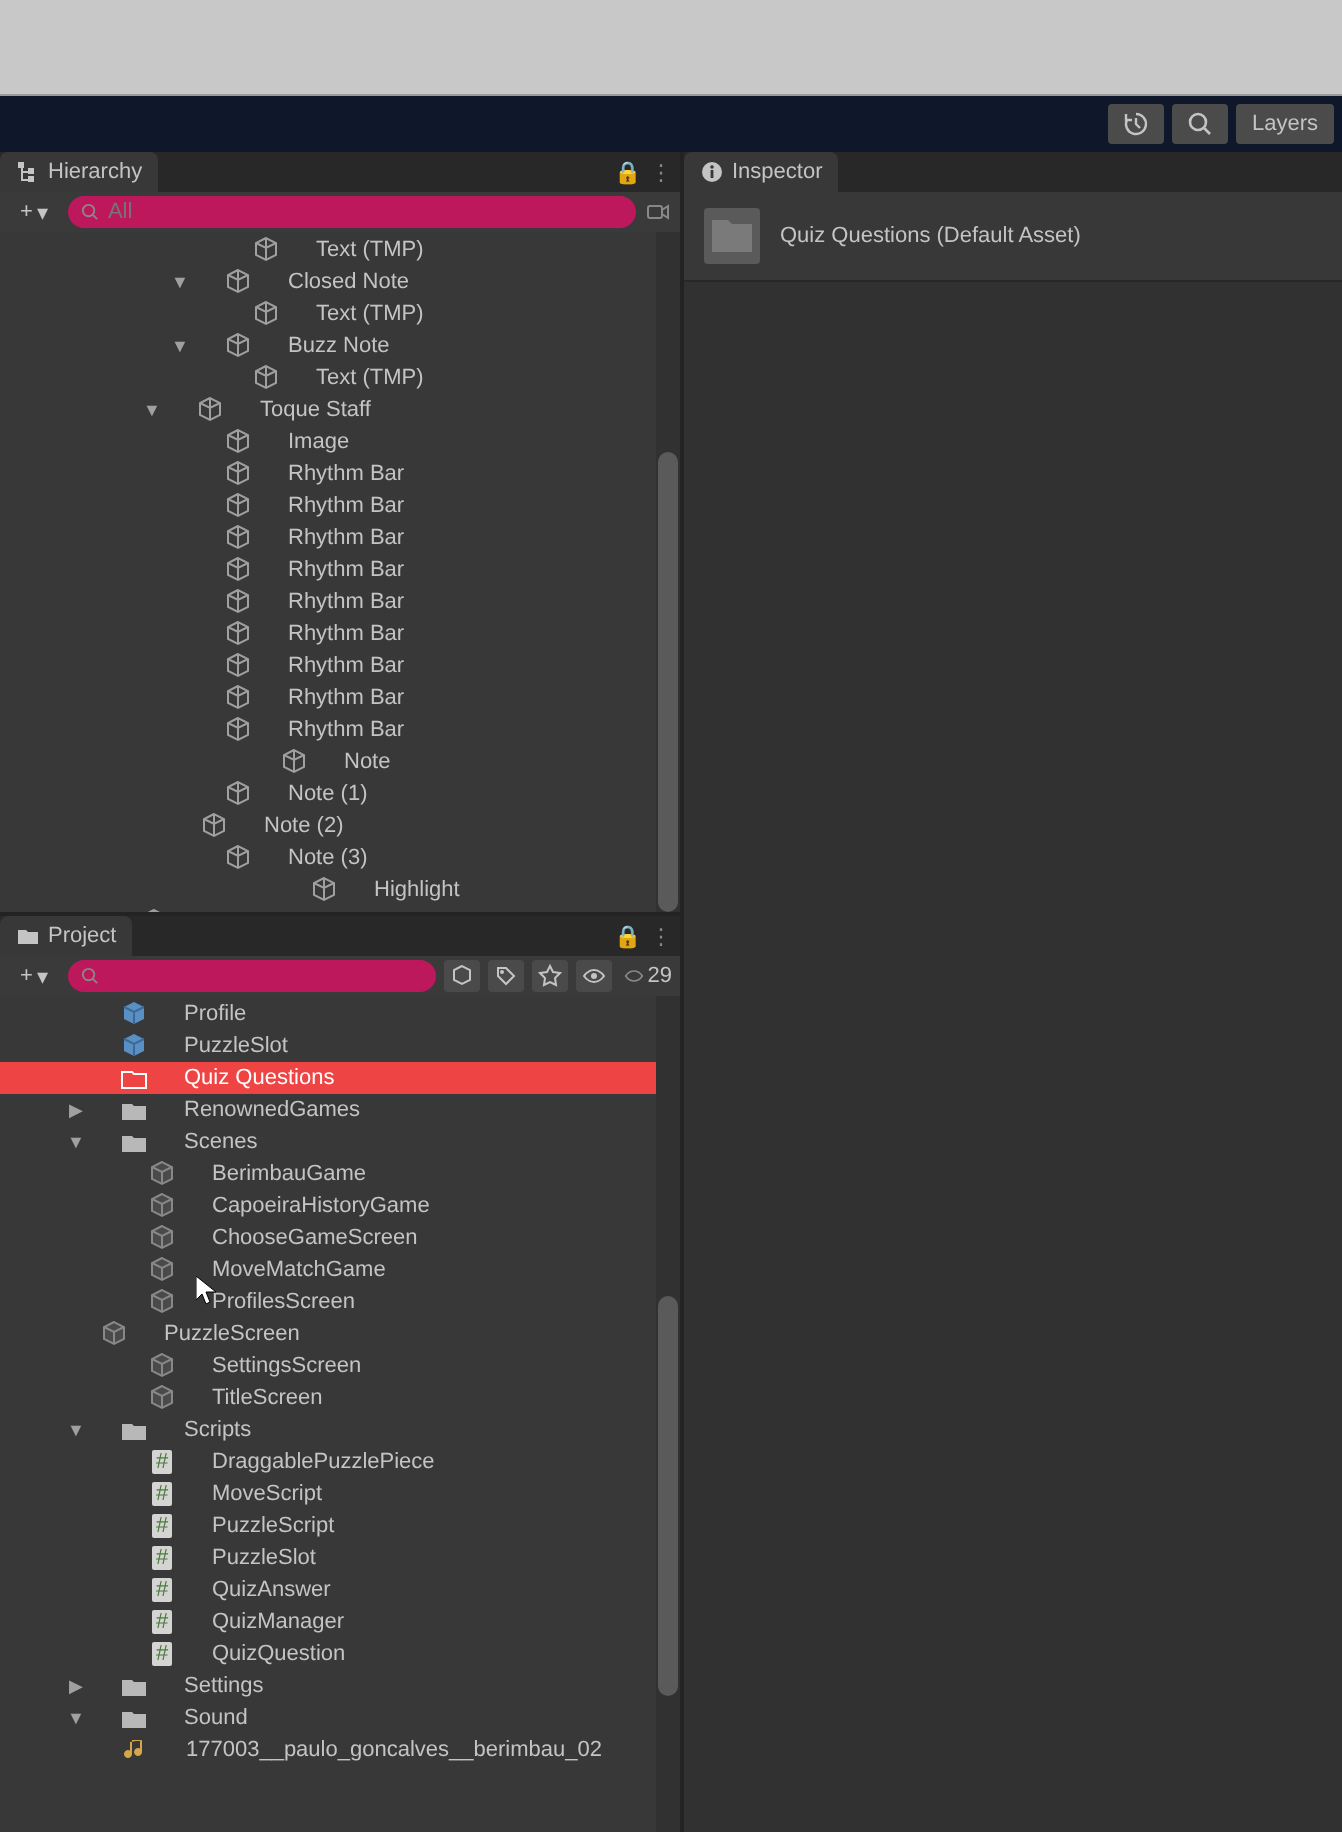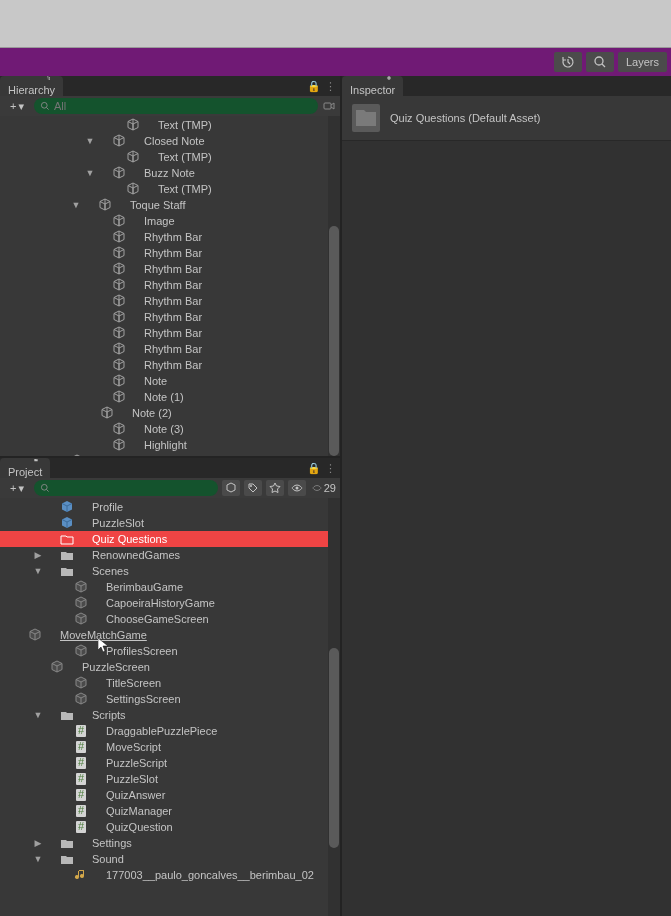--- a/index.html
+++ b/index.html
@@ -1,29 +1,29 @@
 <!DOCTYPE html>
 <html><head>
 <meta charset="utf-8">
 <style>
 * { margin: 0; padding: 0; box-sizing: border-box; font-family: Arial, sans-serif; font-size: 11px; }
 body { background: #383838; color: #c4c4c4; width: 671px; height: 916px; overflow: hidden; }
 .top-blank { height: 48px; background: #c8c8c8; border-bottom: 1px solid #999; }
-.toolbar { height: 28px; background: #701a75; display: flex; justify-content: flex-end; align-items: center; padding: 0 4px; gap: 4px; }
+.toolbar { height: 28px; background: #0f172a; display: flex; justify-content: flex-end; align-items: center; padding: 0 4px; gap: 4px; }
 .toolbar-btn { width: 28px; height: 20px; background: #4b4b4b; border-radius: 2px; display: flex; align-items: center; justify-content: center; }
 .toolbar-btn-wide { padding: 0 8px; height: 20px; background: #4b4b4b; border-radius: 2px; display: flex; align-items: center; justify-content: center; }
 .panels { display: flex; height: 840px; }
 .left-col { width: 340px; display: flex; flex-direction: column; }
 .right-col { flex: 1; background: #313131; border-left: 2px solid #232323; }
 .tab-header { height: 20px; background: #282828; display: flex; align-items: center; }
-.tab { background: #383838; height: 20px; padding: 0 8px; display: flex; align-items: flex-end; gap: 4px; border-radius: 4px 4px 0 0; flex-direction: column; }
+.tab { background: #383838; height: 20px; padding: 0 8px; display: flex; align-items: center; gap: 4px; border-radius: 4px 4px 0 0; }
 .tab-icon { width: 12px; height: 12px; display: inline-flex; align-items: center; justify-content: center; }
 .panel-toolbar { height: 20px; background: #3a3a3a; display: flex; align-items: center; padding: 0 4px; gap: 4px; }
 .plus-btn { padding: 2px 6px; display: flex; align-items: center; gap: 2px; }
-.search-box { flex: 1; height: 16px; background: #14532d; border-radius: 8px; display: flex; align-items: center; padding: 0 6px; gap: 4px; }
+.search-box { flex: 1; height: 16px; background: #be185d; border-radius: 8px; display: flex; align-items: center; padding: 0 6px; gap: 4px; }
 .search-input { flex: 1; background: transparent; border: none; color: #c4c4c4; outline: none; font-size: 11px; }
 .tree { flex: 1; overflow-y: auto; padding: 1px 0; position: relative; }
 .tree-row { height: 16px; display: flex; align-items: center; cursor: default; gap: 16px; }
 .tree-row.selected { background: #ef4444; color: #fff; }
 .foldout { width: 12px; text-align: center; font-size: 9px; color: #a0a0a0; }
 .cube-icon { width: 14px; height: 14px; margin-right: 2px; }
 .folder-icon { width: 14px; height: 14px; margin-right: 2px; }
 .scene-icon { width: 14px; height: 14px; margin-right: 2px; }
 .script-icon { width: 14px; height: 14px; margin-right: 2px; }
 .audio-icon { width: 14px; height: 14px; margin-right: 2px; }
@@ -202,21 +202,21 @@
             </svg>
             <span>Rhythm Bar</span>
           </div>
           <div class="tree-row" style="padding-left: 84px;">
             <span class="foldout"></span>
             <svg class="cube-icon" viewBox="0 0 14 14">
               <path d="M7 1L2 3.5v6L7 12l5-2.5v-6z M7 1v11 M2 3.5L7 6l5-2.5 M7 6v6" fill="none" stroke="#a0a0a0" stroke-width="1"></path>
             </svg>
             <span>Rhythm Bar</span>
           </div>
-          <div class="tree-row" style="padding-left: 84px;">
+          <div class="tree-row" style="padding-left: 112px;">
             <span class="foldout"></span>
             <svg class="cube-icon" viewBox="0 0 14 14">
               <path d="M7 1L2 3.5v6L7 12l5-2.5v-6z M7 1v11 M2 3.5L7 6l5-2.5 M7 6v6" fill="none" stroke="#a0a0a0" stroke-width="1"></path>
             </svg>
             <span>Note</span>
           </div>
           <div class="tree-row" style="padding-left: 84px;">
             <span class="foldout"></span>
             <svg class="cube-icon" viewBox="0 0 14 14">
               <path d="M7 1L2 3.5v6L7 12l5-2.5v-6z M7 1v11 M2 3.5L7 6l5-2.5 M7 6v6" fill="none" stroke="#a0a0a0" stroke-width="1"></path>
@@ -230,21 +230,21 @@
             </svg>
             <span>Note (2)</span>
           </div>
           <div class="tree-row" style="padding-left: 84px;">
             <span class="foldout"></span>
             <svg class="cube-icon" viewBox="0 0 14 14">
               <path d="M7 1L2 3.5v6L7 12l5-2.5v-6z M7 1v11 M2 3.5L7 6l5-2.5 M7 6v6" fill="none" stroke="#a0a0a0" stroke-width="1"></path>
             </svg>
             <span>Note (3)</span>
           </div>
-          <div class="tree-row" style="padding-left: 84px;">
+          <div class="tree-row" style="padding-left: 84px; margin-left: 43px;">
             <span class="foldout"></span>
             <svg class="cube-icon" viewBox="0 0 14 14">
               <path d="M7 1L2 3.5v6L7 12l5-2.5v-6z M7 1v11 M2 3.5L7 6l5-2.5 M7 6v6" fill="none" stroke="#a0a0a0" stroke-width="1"></path>
             </svg>
             <span>Highlight</span>
           </div>
           <div class="tree-row" style="padding-left: 42px;">
             <span class="foldout"></span>
             <svg class="cube-icon" viewBox="0 0 14 14">
               <path d="M7 1L2 3.5v6L7 12l5-2.5v-6z M7 1v11 M2 3.5L7 6l5-2.5 M7 6v6" fill="none" stroke="#a0a0a0" stroke-width="1"></path>
@@ -366,21 +366,21 @@
             <span>CapoeiraHistoryGame</span>
           </div>
           <div class="tree-row" style="padding-left: 46px;">
             <span class="foldout"></span>
             <svg class="scene-icon" viewBox="0 0 14 14">
               <path d="M7 1L2 3.5v6L7 12l5-2.5v-6z" fill="#4a4a4a" stroke="#888"></path>
               <path d="M2 3.5L7 6l5-2.5M7 6v6" stroke="#888" fill="none"></path>
             </svg>
             <span>ChooseGameScreen</span>
           </div>
-          <div class="tree-row" style=" text-decoration: underline;">
+          <div class="tree-row" style="padding-left: 46px;">
             <span class="foldout"></span>
             <svg class="scene-icon" viewBox="0 0 14 14">
               <path d="M7 1L2 3.5v6L7 12l5-2.5v-6z" fill="#4a4a4a" stroke="#888"></path>
               <path d="M2 3.5L7 6l5-2.5M7 6v6" stroke="#888" fill="none"></path>
             </svg>
             <span>MoveMatchGame</span>
           </div>
           <div class="tree-row" style="padding-left: 46px;">
             <span class="foldout"></span>
             <svg class="scene-icon" viewBox="0 0 14 14">
@@ -396,29 +396,29 @@
               <path d="M2 3.5L7 6l5-2.5M7 6v6" stroke="#888" fill="none"></path>
             </svg>
             <span>PuzzleScreen</span>
           </div>
           <div class="tree-row" style="padding-left: 46px;">
             <span class="foldout"></span>
             <svg class="scene-icon" viewBox="0 0 14 14">
               <path d="M7 1L2 3.5v6L7 12l5-2.5v-6z" fill="#4a4a4a" stroke="#888"></path>
               <path d="M2 3.5L7 6l5-2.5M7 6v6" stroke="#888" fill="none"></path>
             </svg>
+            <span>SettingsScreen</span>
+          </div>
+          <div class="tree-row" style="padding-left: 46px;">
+            <span class="foldout"></span>
+            <svg class="scene-icon" viewBox="0 0 14 14">
+              <path d="M7 1L2 3.5v6L7 12l5-2.5v-6z" fill="#4a4a4a" stroke="#888"></path>
+              <path d="M2 3.5L7 6l5-2.5M7 6v6" stroke="#888" fill="none"></path>
+            </svg>
             <span>TitleScreen</span>
-          </div>
-          <div class="tree-row" style="padding-left: 46px;">
-            <span class="foldout"></span>
-            <svg class="scene-icon" viewBox="0 0 14 14">
-              <path d="M7 1L2 3.5v6L7 12l5-2.5v-6z" fill="#4a4a4a" stroke="#888"></path>
-              <path d="M2 3.5L7 6l5-2.5M7 6v6" stroke="#888" fill="none"></path>
-            </svg>
-            <span>SettingsScreen</span>
           </div>
           <div class="tree-row" style="padding-left: 32px;">
             <span class="foldout">▼</span>
             <svg class="folder-icon" viewBox="0 0 14 14">
               <path d="M1 4h5l1 1h6v7H1z" fill="#b8b8b8"></path>
             </svg>
             <span>Scripts</span>
           </div>
           <div class="tree-row" style="padding-left: 46px;">
             <span class="foldout"></span>
@@ -483,21 +483,21 @@
             </svg>
             <span>Settings</span>
           </div>
           <div class="tree-row" style="padding-left: 32px;">
             <span class="foldout">▼</span>
             <svg class="folder-icon" viewBox="0 0 14 14">
               <path d="M1 4h5l1 1h6v7H1z" fill="#b8b8b8"></path>
             </svg>
             <span>Sound</span>
           </div>
-          <div class="tree-row" style="padding-left: 46px;">
+          <div class="tree-row" style="padding-left: 33px;">
             <span class="foldout"></span>
             <svg class="audio-icon" viewBox="0 0 14 14">
               <path d="M5 2v7a2 2 0 1 1-1-1.7V3l6-1v6a2 2 0 1 1-1-1.7V2z" fill="#d4a84a"></path>
             </svg>
             <span>177003__paulo_goncalves__berimbau_02</span>
           </div>
           <div class="scrollbar-track">
           <div class="scrollbar-thumb" style="top:150px;height:200px"></div>
         </div>
       </div>

